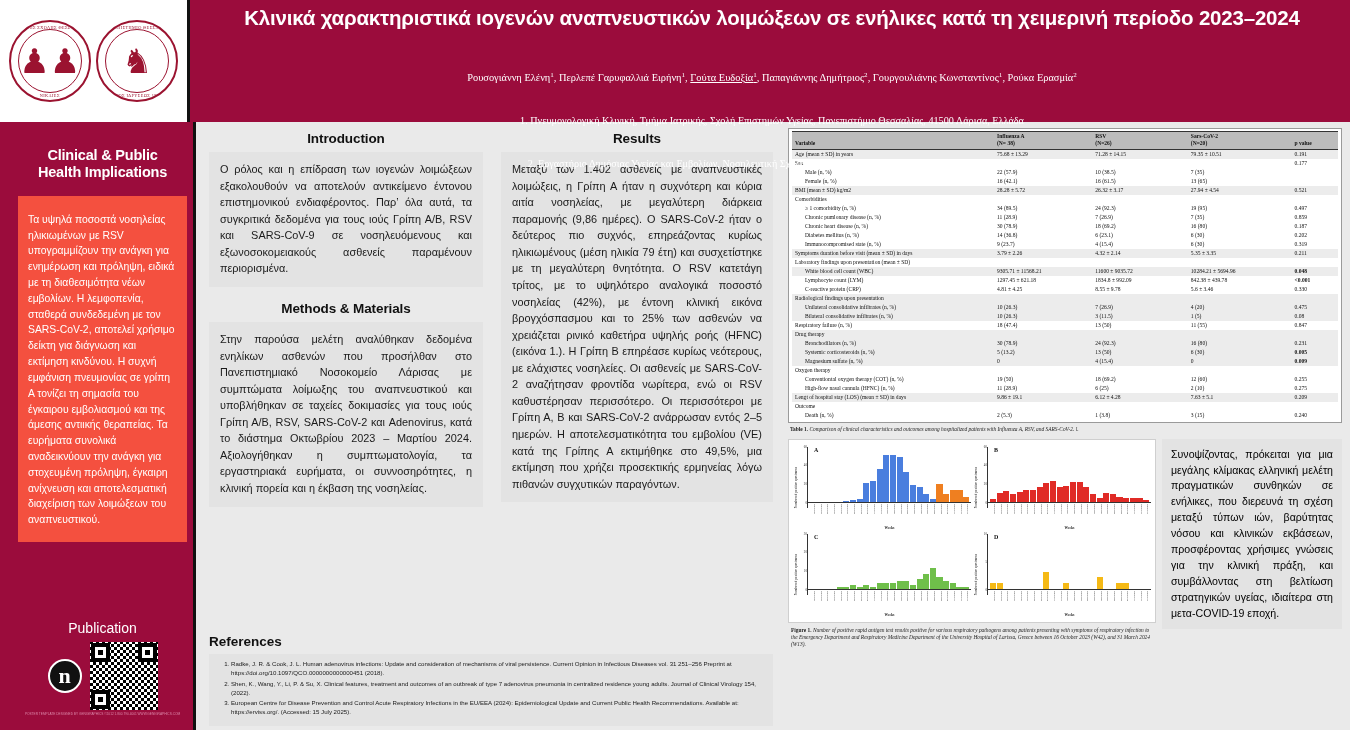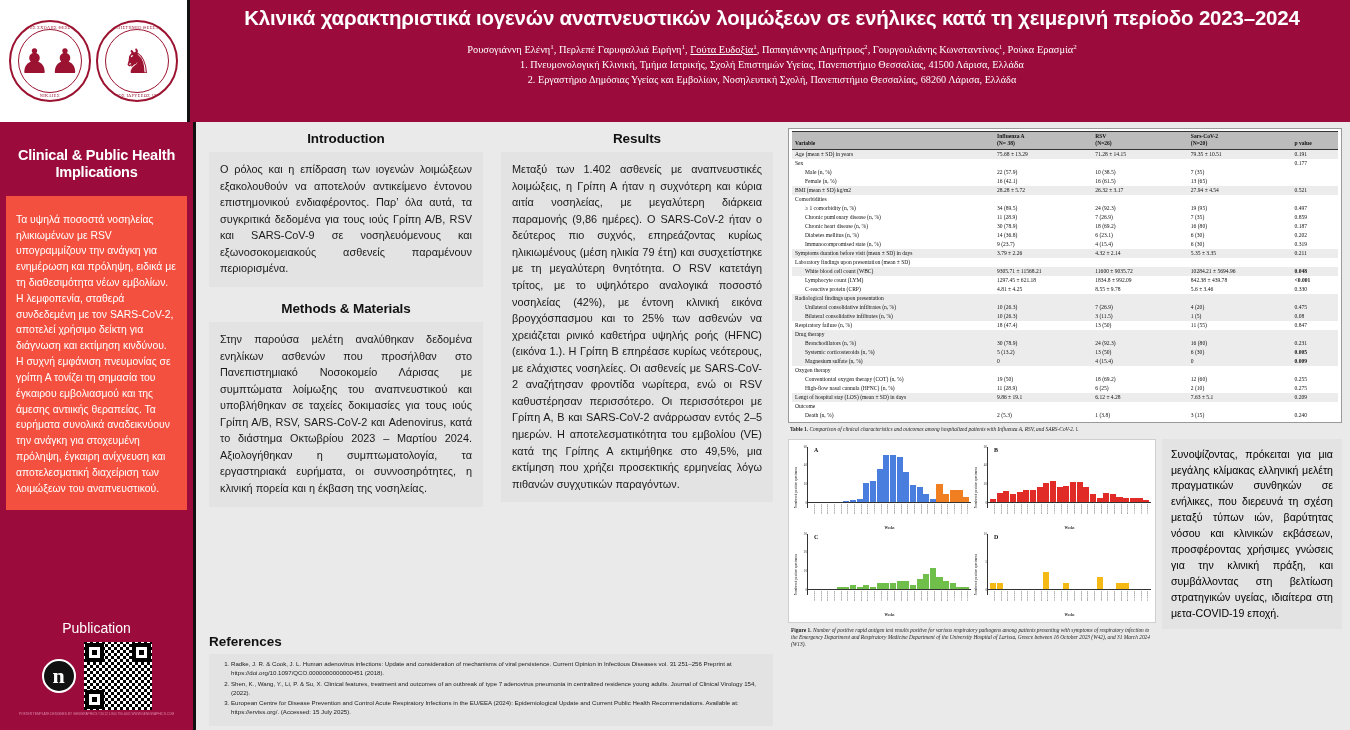--- a/index.html
+++ b/index.html
@@ -72,20 +72,21 @@
 
   .title-block {
     flex: 1;
     padding: 6px 8px 4px 12px;
     display: flex;
     flex-direction: column;
     align-items: center;
     justify-content: flex-start;
     color: #fff;
     text-align: center;
+    gap: 28px;
   }
   .poster-title {
     font-size: 20.5px;
     font-weight: bold;
     letter-spacing: -.2px;
     line-height: 1.15;
     width: 100%;
     white-space: nowrap;
   }
   .authors {
@@ -110,21 +111,21 @@
     min-height: 0;
   }
 
   
   .sidebar {
     width: 196px;
     background: #9b0c3c;
     border-right: 3px solid #111;
     display: flex;
     flex-direction: column;
-    padding: 0 0 6px 0;
+    padding: 0 0 6px 12px;
     flex: 0 0 auto;
   }
   .sb-title {
     color: #fff;
     font-size: 14.5px;
     font-weight: bold;
     text-align: center;
     line-height: 1.2;
     padding: 25px 12px 14px 12px;
     letter-spacing: -.2px;

